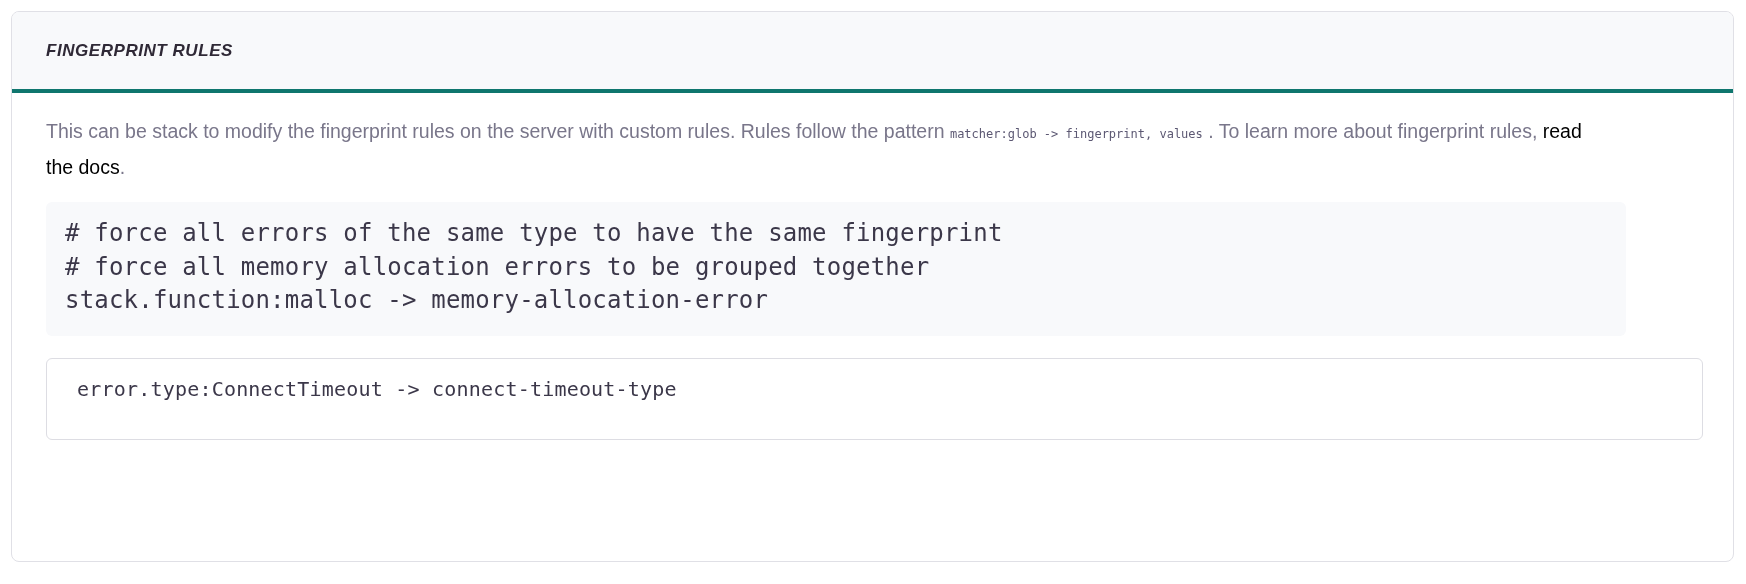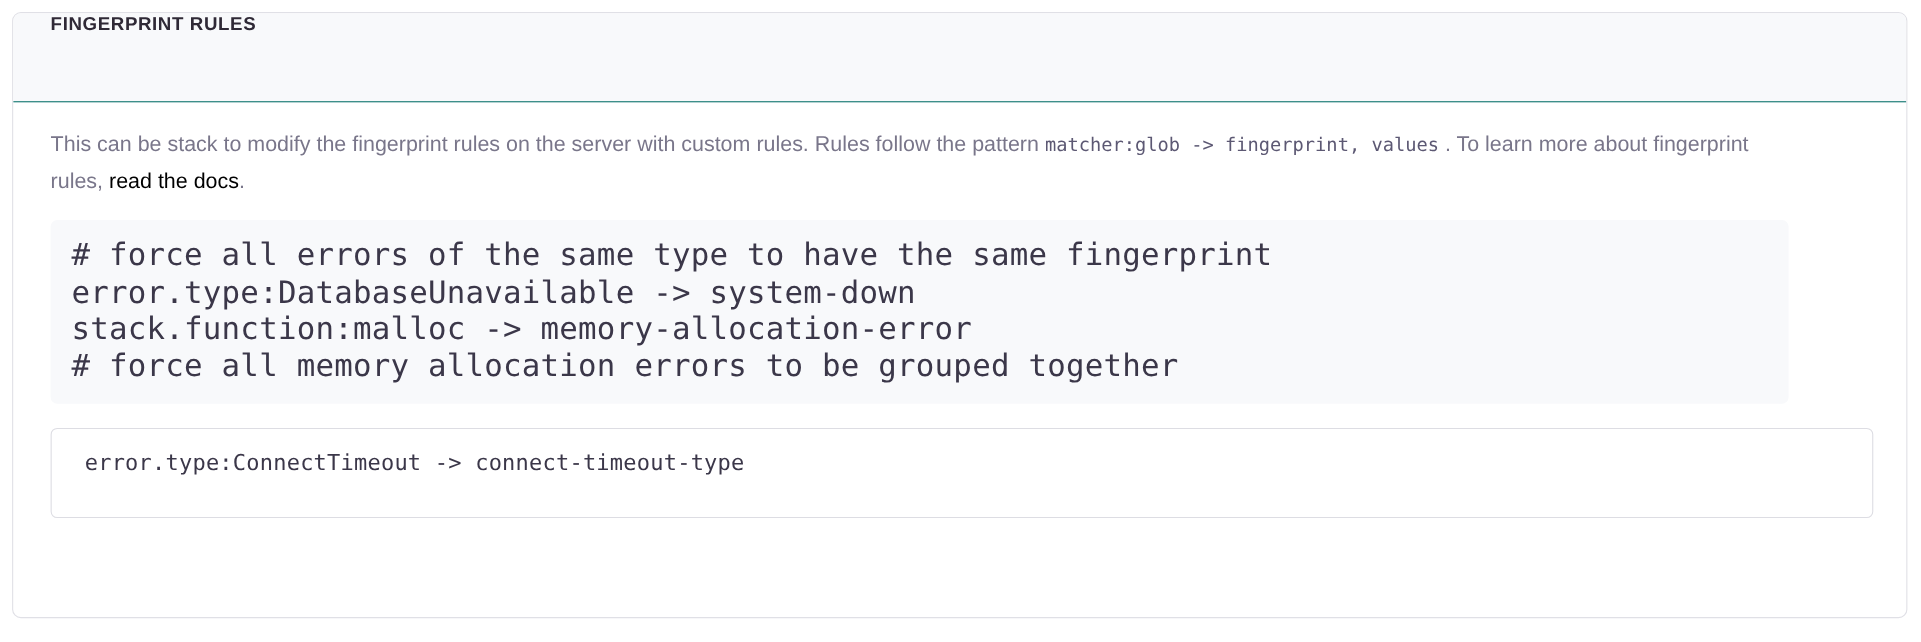--- a/index.html
+++ b/index.html
@@ -25,24 +25,25 @@
     border: 1px solid #E0E0E6;
     border-radius: 8px;
     background: #ffffff;
     overflow: hidden;
   }
 
   .panel-header {
     box-sizing: border-box;
     height: 81px;
     background: #F8F9FB;
-    border-bottom: 1px solid #0f766e;
+    border-bottom: 4px solid #0f766e;
     display: flex;
-    align-items: flex-start;
+    align-items: center;
     padding: 0 34px;
+    font-style: italic;
   }
 
   .panel-title {
     font-size: 17px;
     font-weight: bold;
     letter-spacing: 0.55px;
     color: #2F2936;
     text-transform: uppercase;
     font-family: "Liberation Sans", sans-serif;
   }
@@ -54,42 +55,42 @@
   .description {
     font-size: 19.5px;
     line-height: 33px;
     color: #79768A;
     margin: 0 0 18px 0;
     max-width: 1560px;
   }
 
   .description code {
     font-family: "DejaVu Sans Mono", "Liberation Mono", monospace;
-    font-size: 17px;
+    font-size: 12px;
     color: #5C5873;
     letter-spacing: 0;
   }
 
   .description a {
     color: #000000;
     text-decoration: none;
   }
 
   .code-block {
     background: #F8F9FB;
     border-radius: 6px;
     padding: 15px 19px 18px 19px;
     margin: 0 0 22px 0;
     width: 1580px;
     box-sizing: border-box;
   }
 
   .code-line {
     font-family: "DejaVu Sans Mono", "Liberation Mono", monospace;
-    font-size: 28px;
+    font-size: 24px;
     line-height: 33.5px;
     color: #3B3749;
     white-space: pre;
     letter-spacing: 0.2px;
   }
 
   .rules-input {
     display: block;
     box-sizing: border-box;
     width: 1657px;
@@ -119,21 +120,20 @@
   </div>
 
   <div class="panel-body">
 
     <p class="description">
       <span>This can be stack to modify the fingerprint rules on the server with custom rules. Rules follow the pattern </span><code>matcher:glob -&gt; fingerprint, values</code><span> . To learn more about fingerprint rules, </span><a href="#">read the docs</a><span>.</span>
     </p>
 
     <div class="code-block">
       <div class="code-line"># force all errors of the same type to have the same fingerprint</div>
-      <div class="code-line">error.type:DatabaseUnavailable -&gt; system-down</div>
+      <div class="code-line"># force all memory allocation errors to be grouped together</div>
       <div class="code-line">stack.function:malloc -&gt; memory-allocation-error</div>
-      <div class="code-line"># force all memory allocation errors to be grouped together</div>
     </div>
 
     <textarea class="rules-input" spellcheck="false" placeholder="matcher:glob -&gt; fingerprint, values" style="">error.type:ConnectTimeout -&gt; connect-timeout-type</textarea>
 
   </div>
 </div>
 
 </body></html>

